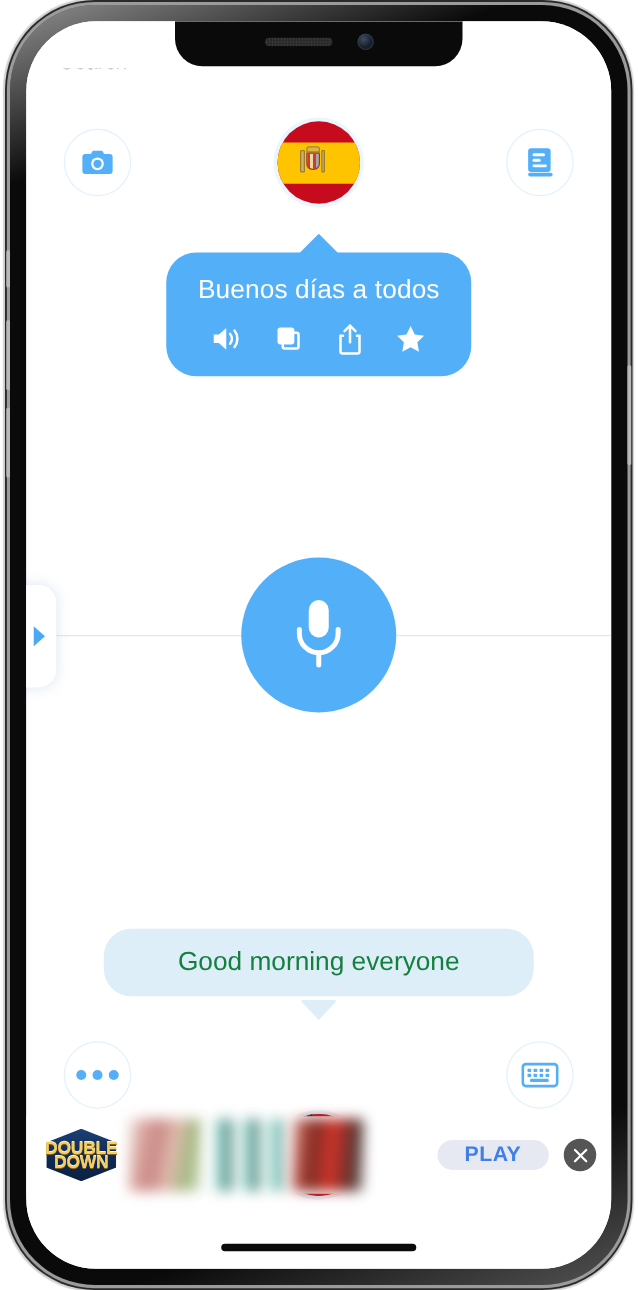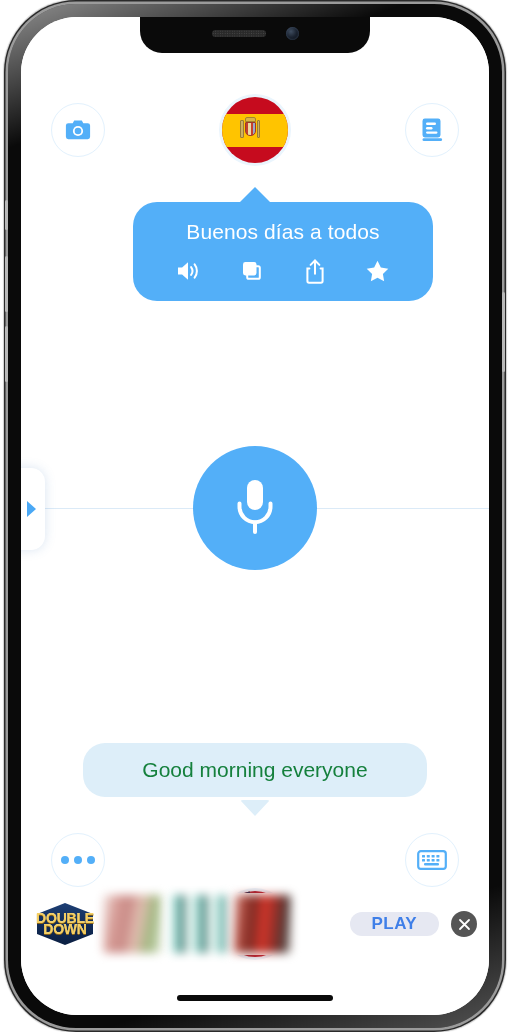--- a/index.html
+++ b/index.html
@@ -171,26 +171,25 @@
     width: 0; height: 0;
     border-left: 16px solid transparent;
     border-right: 16px solid transparent;
     border-bottom: 16px solid #53AFF8;
     border-radius: 3px;
   }
   #bubble-blue {
     position: absolute;
     left: 50%; transform: translateX(-50%);
     top: 15px;
-    width: 300px;
+    width: 244px;
     background: #53AFF8;
     border-radius: 24px;
     padding: 17px 18px 15px;
     text-align: center;
-    margin-left: 28px;
   }
   #bubble-blue-text {
     color: #ffffff;
     font-size: 21px;
     line-height: 1.25;
     letter-spacing: .1px;
     word-break: break-word;
   }
   #bubble-actions {
     display: flex; align-items: center; justify-content: space-around;

